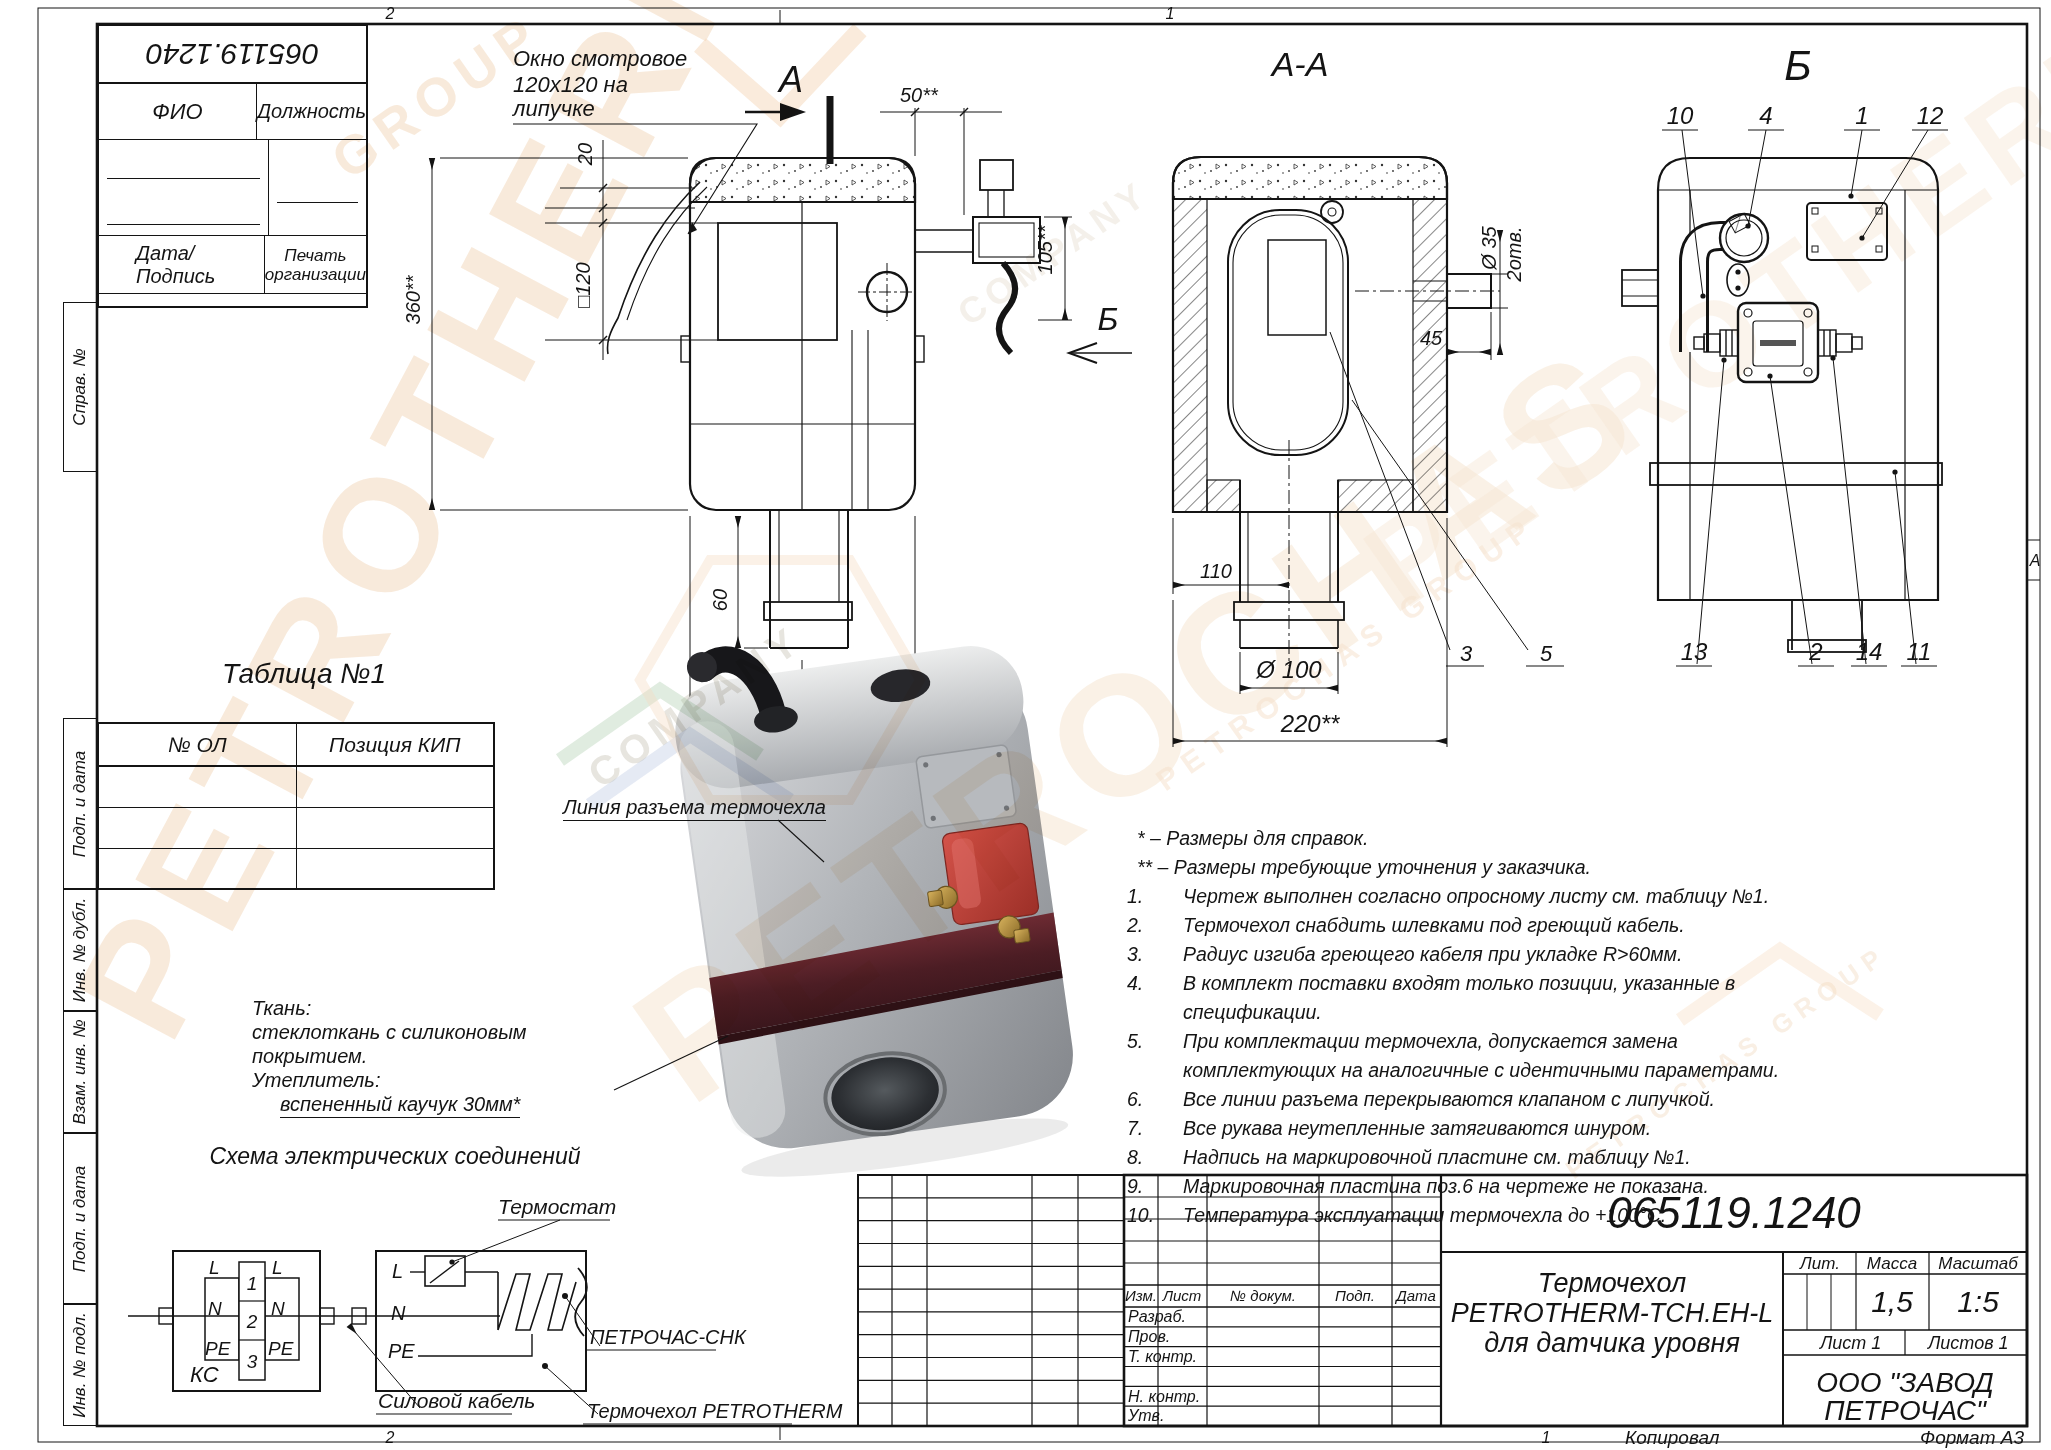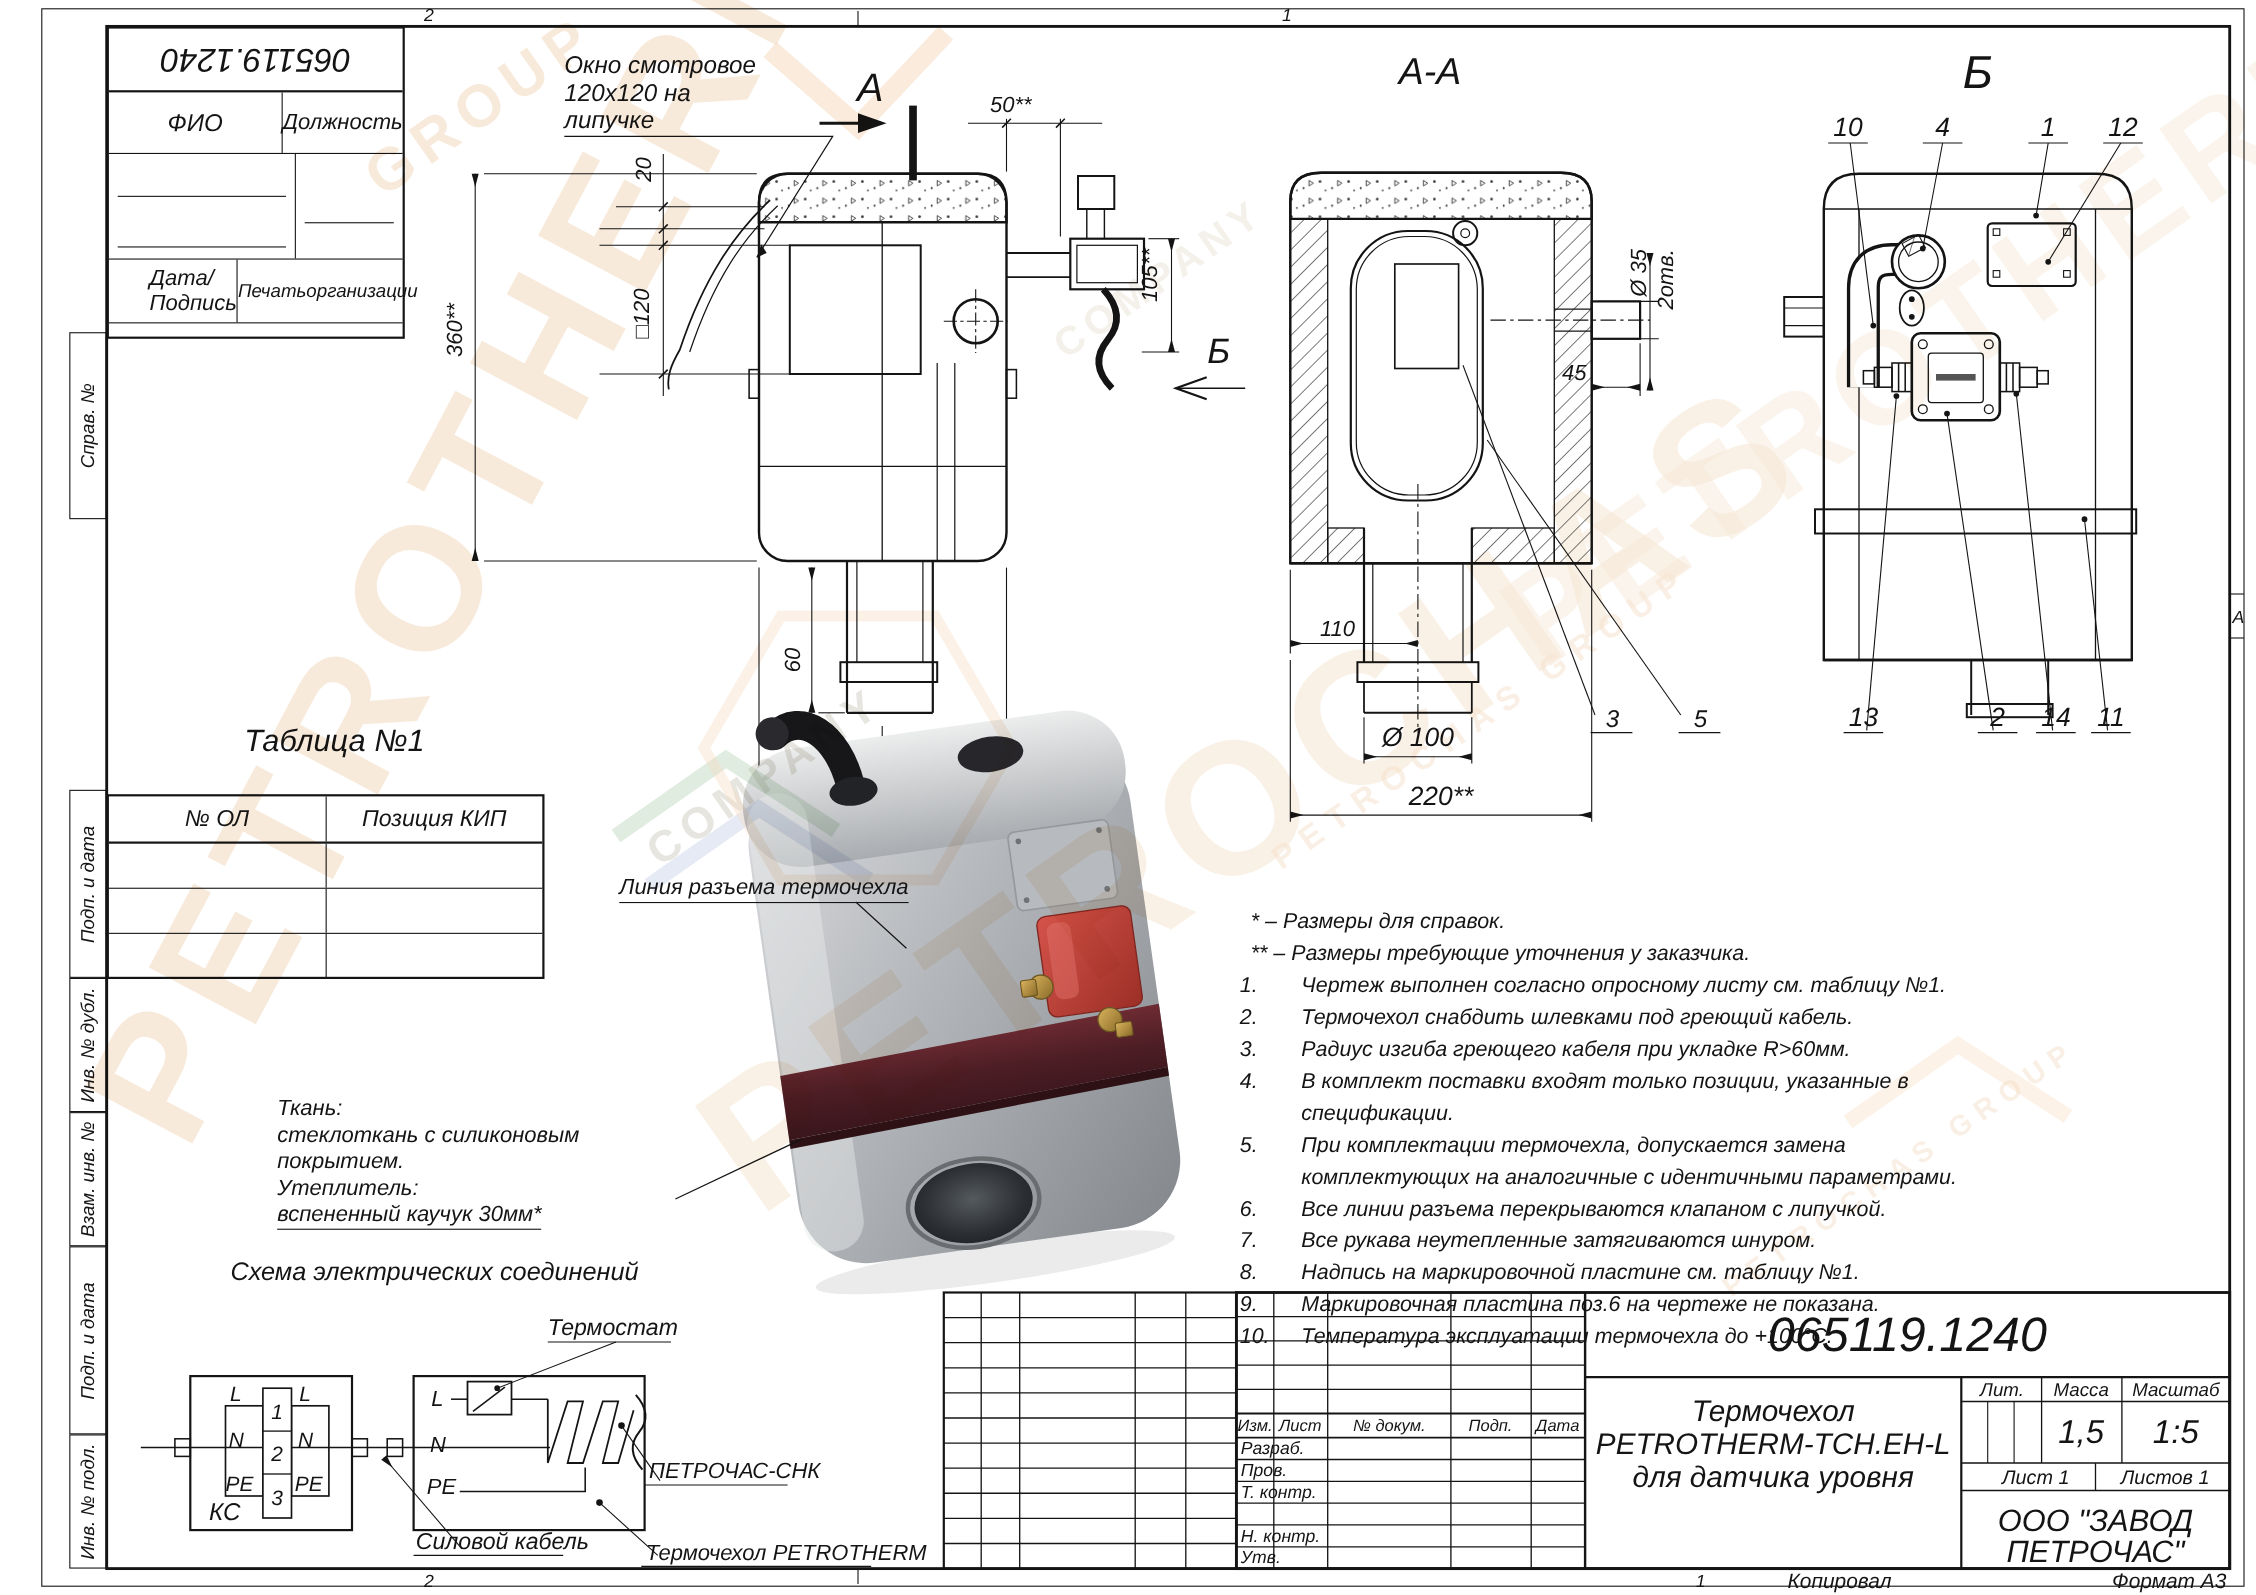--- a/index.html
+++ b/index.html
@@ -32,21 +32,21 @@
   .tbl1 .bc{flex:1;box-sizing:border-box;}
   .tbl1 .bc:first-child{border-right:1.8px solid #141414;}
   
   .notes{left:1127px;top:824px;width:690px;font-style:italic;font-size:19.5px;line-height:29px;}
   .notes .star{padding-left:10px;}
   .nrow{display:flex;}
   .nrow .num{width:56px;flex:none;}
   .nrow .txt{flex:1;}
   
   .fabric{left:252px;top:996px;width:380px;font-style:italic;font-size:20px;line-height:24px;}
-  .fabric .ul{display:inline-block;border-bottom:1.4px solid #141414;padding-bottom:1px;}
+  .fabric .ul{display:inline-block;border-bottom:1.4px solid #141414;padding-bottom:1px;margin-left:28px;}
   .seam{left:563px;top:796px;font-style:italic;font-size:20px;}
   .seam span{border-bottom:1.4px solid #141414;padding-bottom:2px;}
 </style>
 </head>
 <body>
 
 <div class="page">
 
 <svg class="lines" width="2051" height="1450" viewBox="0 0 2051 1450">
 <defs>
@@ -540,21 +540,21 @@
     <div style="width:169px;border-right:1.8px solid #141414;position:relative;">
       <div style="position:absolute;left:8px;right:8px;top:38px;border-bottom:1.2px solid #141414;"></div>
       <div style="position:absolute;left:8px;right:8px;top:84px;border-bottom:1.2px solid #141414;"></div>
     </div>
     <div style="flex:1;position:relative;">
       <div style="position:absolute;left:8px;right:8px;top:62px;border-bottom:1.2px solid #141414;"></div>
     </div>
   </div>
   <div class="row" style="height:58px;border-bottom:1.8px solid #141414;">
     <div class="c" style="width:169px;border-right:1.8px solid #141414;font-size:20px;padding-left:37px;">Дата/Подпись</div>
-    <div class="c" style="flex:1;font-size:17px;flex-direction:row;line-height:19px;">
+    <div class="c" style="flex:1;font-size:17px;flex-direction:column;line-height:19px;">
       <span>Печать</span>
       <span>организации</span>
     </div>
   </div>
 </div>
 
 <div class="ov mcell" style="top:302px;height:170px;">
       <span>Справ. №</span>
     </div>
 <div class="ov mcell" style="top:718px;height:171px;">

